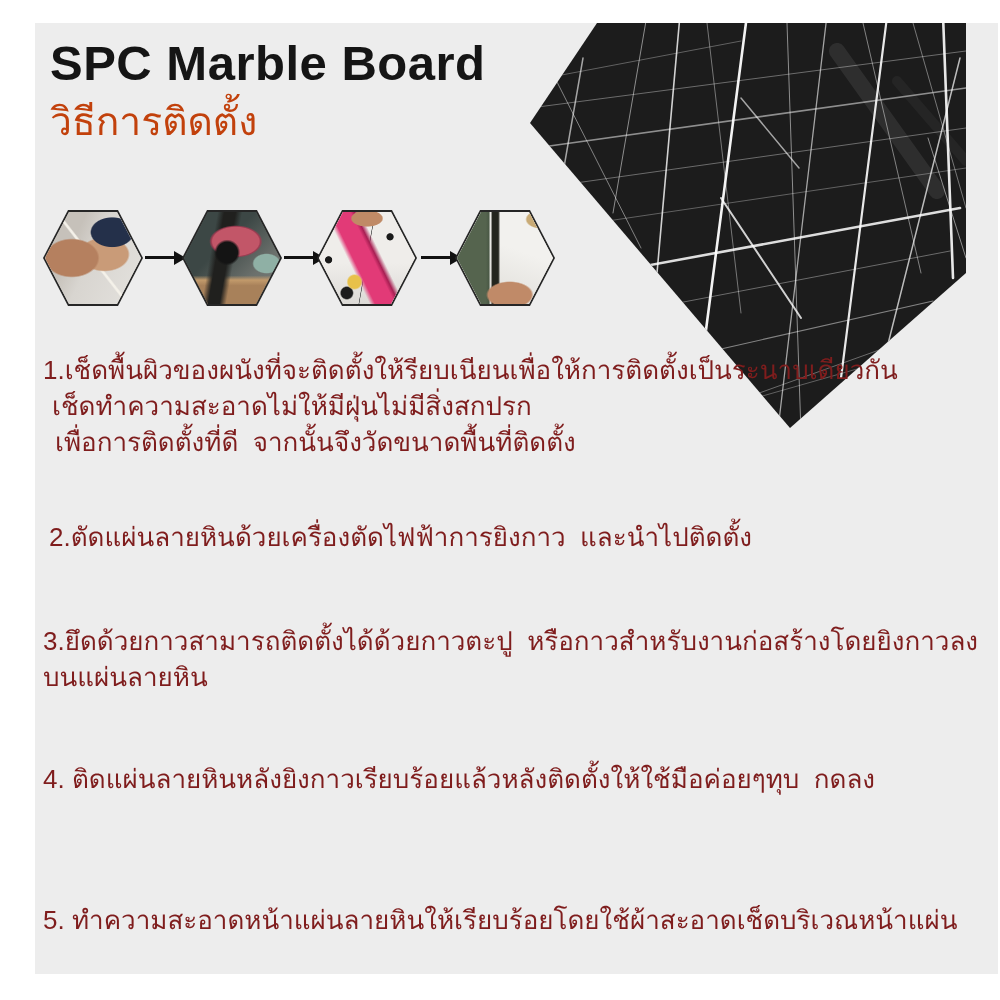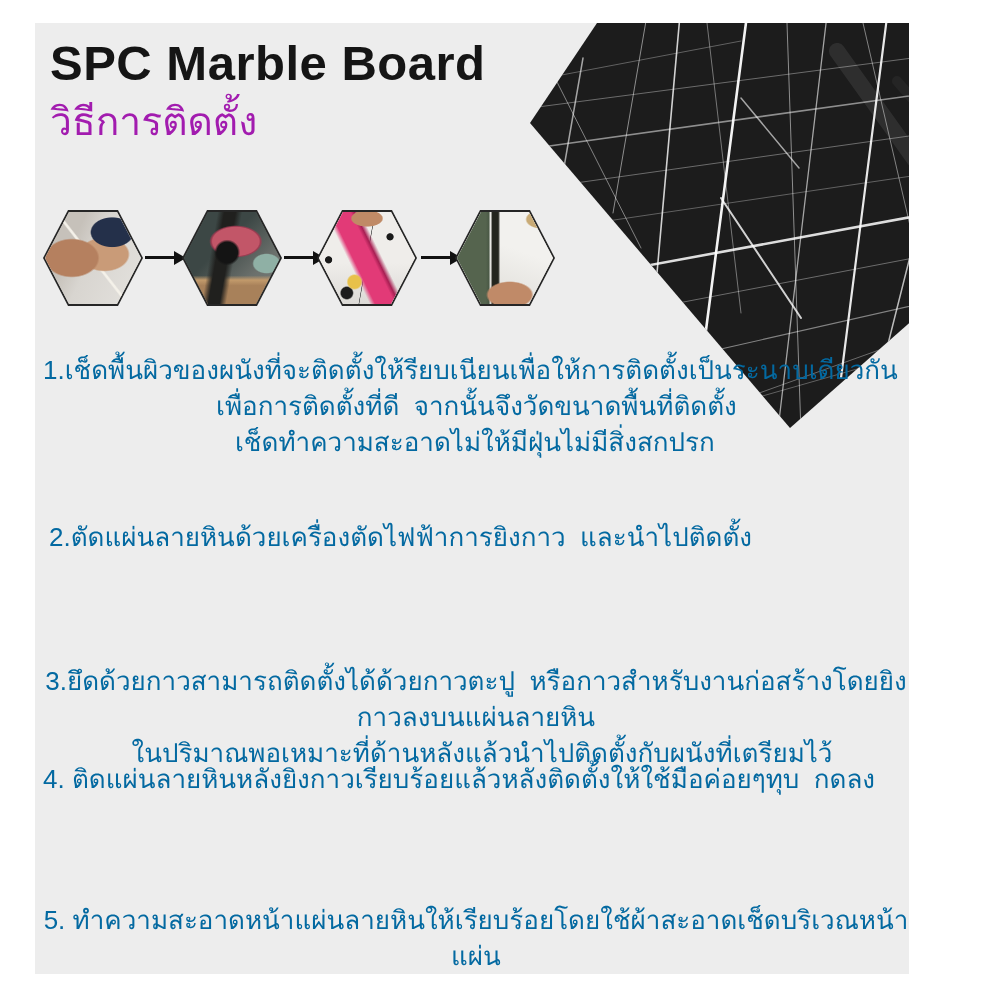--- a/index.html
+++ b/index.html
@@ -2,31 +2,31 @@
 <html><head>
 <meta charset="utf-8">
 <style>
   html,body{margin:0;padding:0;}
   body{
     width:1000px;height:1000px;background:#ffffff;overflow:hidden;
     font-family:"Liberation Sans","DejaVu Sans",sans-serif;
     -webkit-font-smoothing:antialiased;
   }
   .panel{
-    position:absolute;left:35px;top:23px;width:874px;height:951px;
+    position:absolute;left:35px;top:23px;width:963px;height:951px;
     background:#ededed;overflow:hidden;
   }
   .marble{position:absolute;left:0;top:0;width:931px;height:951px;pointer-events:none;}
   .title{
     position:absolute;left:15px;top:14px;font-size:49px;line-height:1.1;
     font-weight:600;color:#151515;letter-spacing:.5px;white-space:nowrap;
   }
   .subtitle{
     position:absolute;left:15px;top:74px;font-size:39px;line-height:1.3;
-    font-weight:500;color:#a21caf;white-space:nowrap;
+    font-weight:500;color:#c2410c;white-space:nowrap;
   }
   .hex{
     position:absolute;top:187px;width:100px;height:96px;background:#262626;
     clip-path:polygon(25% 0%,75% 0%,100% 50%,75% 100%,25% 100%,0% 50%);
   }
   .hex-img{
     position:absolute;left:2px;top:2px;right:2px;bottom:2px;
     clip-path:polygon(25% 0%,75% 0%,100% 50%,75% 100%,25% 100%,0% 50%);
   }
   .hex1 .hex-img{
@@ -67,26 +67,26 @@
       radial-gradient(ellipse 40% 24% at 55% 90%, #c08a68 0 56%, rgba(192,138,104,0) 62%),
       linear-gradient(90deg, #55644e 0 30%, #4b5a46 33%, rgba(75,90,70,0) 35%),
       linear-gradient(90deg, rgba(0,0,0,0) 35%, #23251e 37% 43%, rgba(0,0,0,0) 45%),
       linear-gradient(200deg, #f2f1ee 0 40%, #dcdad5 100%);
   }
   .arrow{position:absolute;top:233px;width:30px;height:3px;background:#111;}
   .arrow:after{
     content:"";position:absolute;right:-11px;top:-5.5px;
     border-left:12px solid #111;border-top:7px solid rgba(0,0,0,0);border-bottom:7px solid rgba(0,0,0,0);
   }
-  .step{position:absolute;left:8px;color:#0369a1;font-size:26px;font-weight:400;text-align:center;}
+  .step{position:absolute;left:8px;color:#7f1d1d;font-size:26px;font-weight:400;}
   .step .line{line-height:36px;white-space:pre-wrap;}
   .ind1{padding-left:9px;}
   .ind2{padding-left:12px;}
   .ind3{padding-left:24px;}
-  .s1{top:329px;} .s2{top:496px;margin-left:6px;} .s3{top:600px;margin-top:40px;} .s4{top:738px;} .s5{top:879px;}
+  .s1{top:329px;} .s2{top:496px;margin-left:6px;} .s3{top:600px;} .s4{top:738px;} .s5{top:879px;}
 </style>
 </head>
 <body>
 
 <div class="panel">
 
   <svg class="marble" viewBox="0 0 931 951" xmlns="http://www.w3.org/2000/svg" aria-hidden="true">
     <defs>
       <clipPath id="marbleClip">
         <polygon points="562,0 931,0 931,250 755,405 495,100"></polygon>
@@ -141,31 +141,30 @@
   <div class="hex hex3" style="left:282px">
     <div class="hex-img"></div>
   </div>
   <div class="arrow" style="left:386px"></div>
   <div class="hex hex4" style="left:420px">
     <div class="hex-img"></div>
   </div>
 
   <div class="step s1">
     <div class="line">1.เช็ดพื้นผิวของผนังที่จะติดตั้งให้รียบเนียนเพื่อให้การติดตั้งเป็นระนาบเดียวกัน</div>
+    <div class="line ind1">เช็ดทำความสะอาดไม่ให้มีฝุ่นไม่มีสิ่งสกปรก</div>
     <div class="line ind2">เพื่อการติดตั้งที่ดี  จากนั้นจึงวัดขนาดพื้นที่ติดตั้ง</div>
-    <div class="line ind1">เช็ดทำความสะอาดไม่ให้มีฝุ่นไม่มีสิ่งสกปรก</div>
   </div>
 
   <div class="step s2">
     <div class="line">2.ตัดแผ่นลายหินด้วยเครื่องตัดไฟฟ้าการยิงกาว  และนำไปติดตั้ง</div>
   </div>
 
   <div class="step s3">
     <div class="line">3.ยึดด้วยกาวสามารถติดตั้งได้ด้วยกาวตะปู  หรือกาวสำหรับงานก่อสร้างโดยยิงกาวลงบนแผ่นลายหิน</div>
-    <div class="line ind2">ในปริมาณพอเหมาะที่ด้านหลังแล้วนำไปติดตั้งกับผนังที่เตรียมไว้</div>
   </div>
 
   <div class="step s4">
     <div class="line">4. ติดแผ่นลายหินหลังยิงกาวเรียบร้อยแล้วหลังติดตั้งให้ใช้มือค่อยๆทุบ  กดลง</div>
   </div>
 
   <div class="step s5">
     <div class="line">5. ทำความสะอาดหน้าแผ่นลายหินให้เรียบร้อยโดยใช้ผ้าสะอาดเช็ดบริเวณหน้าแผ่น</div>
   </div>
 

